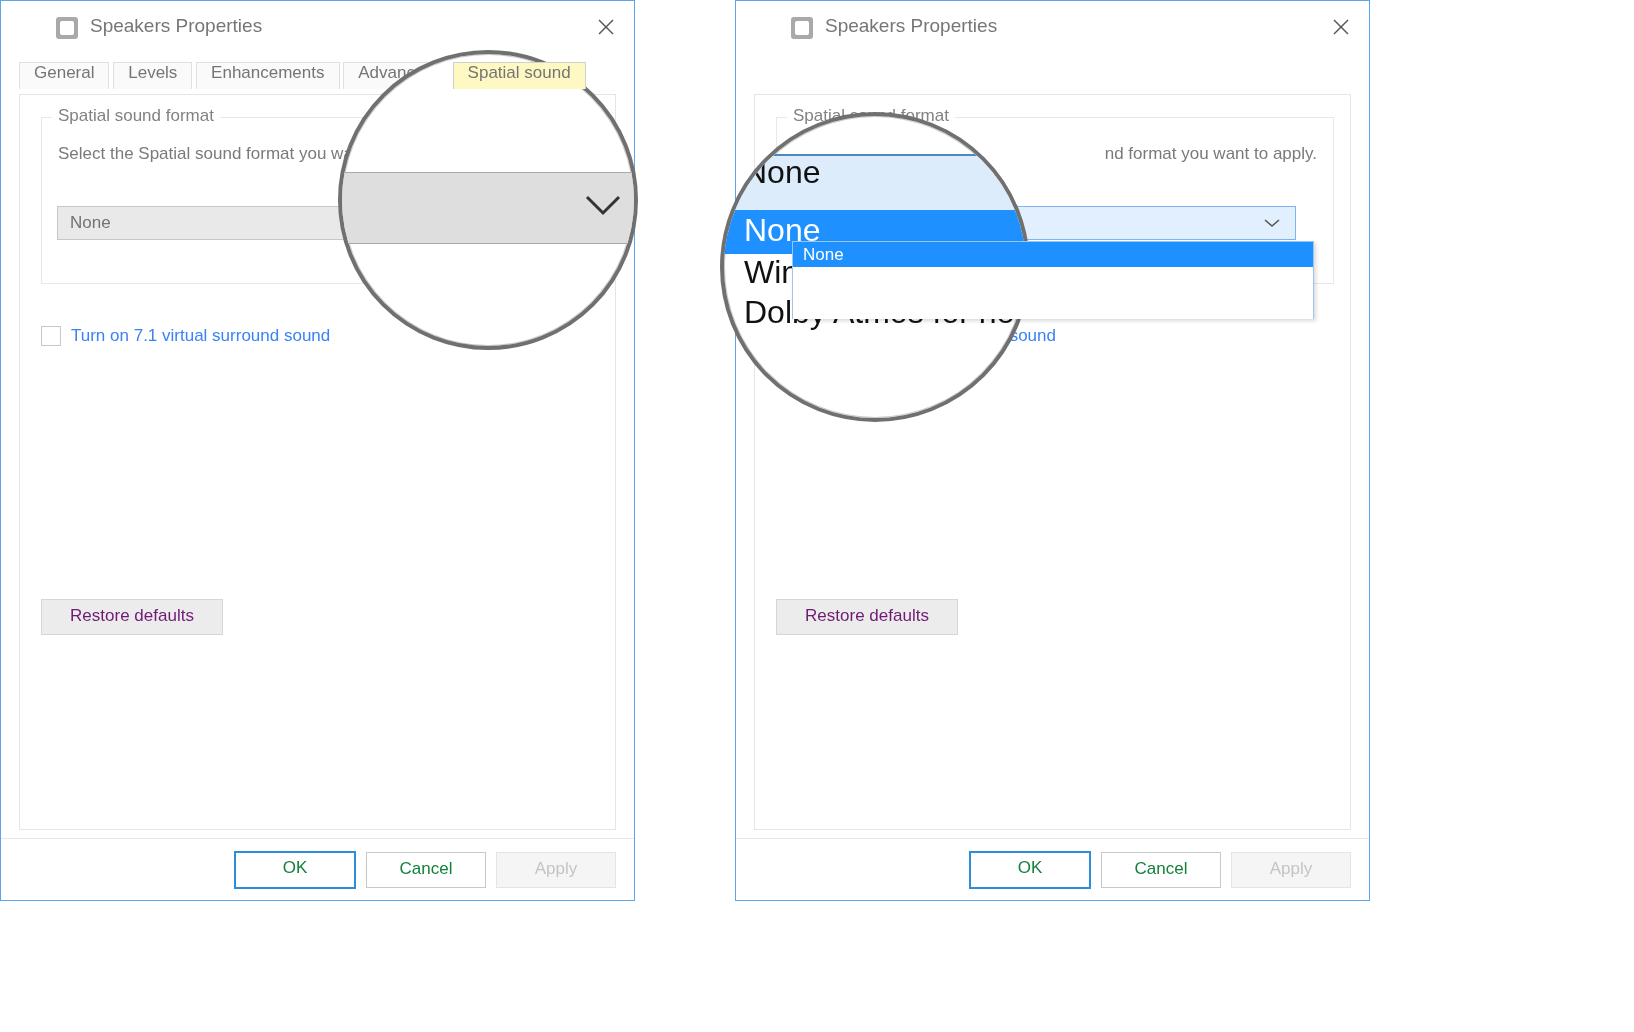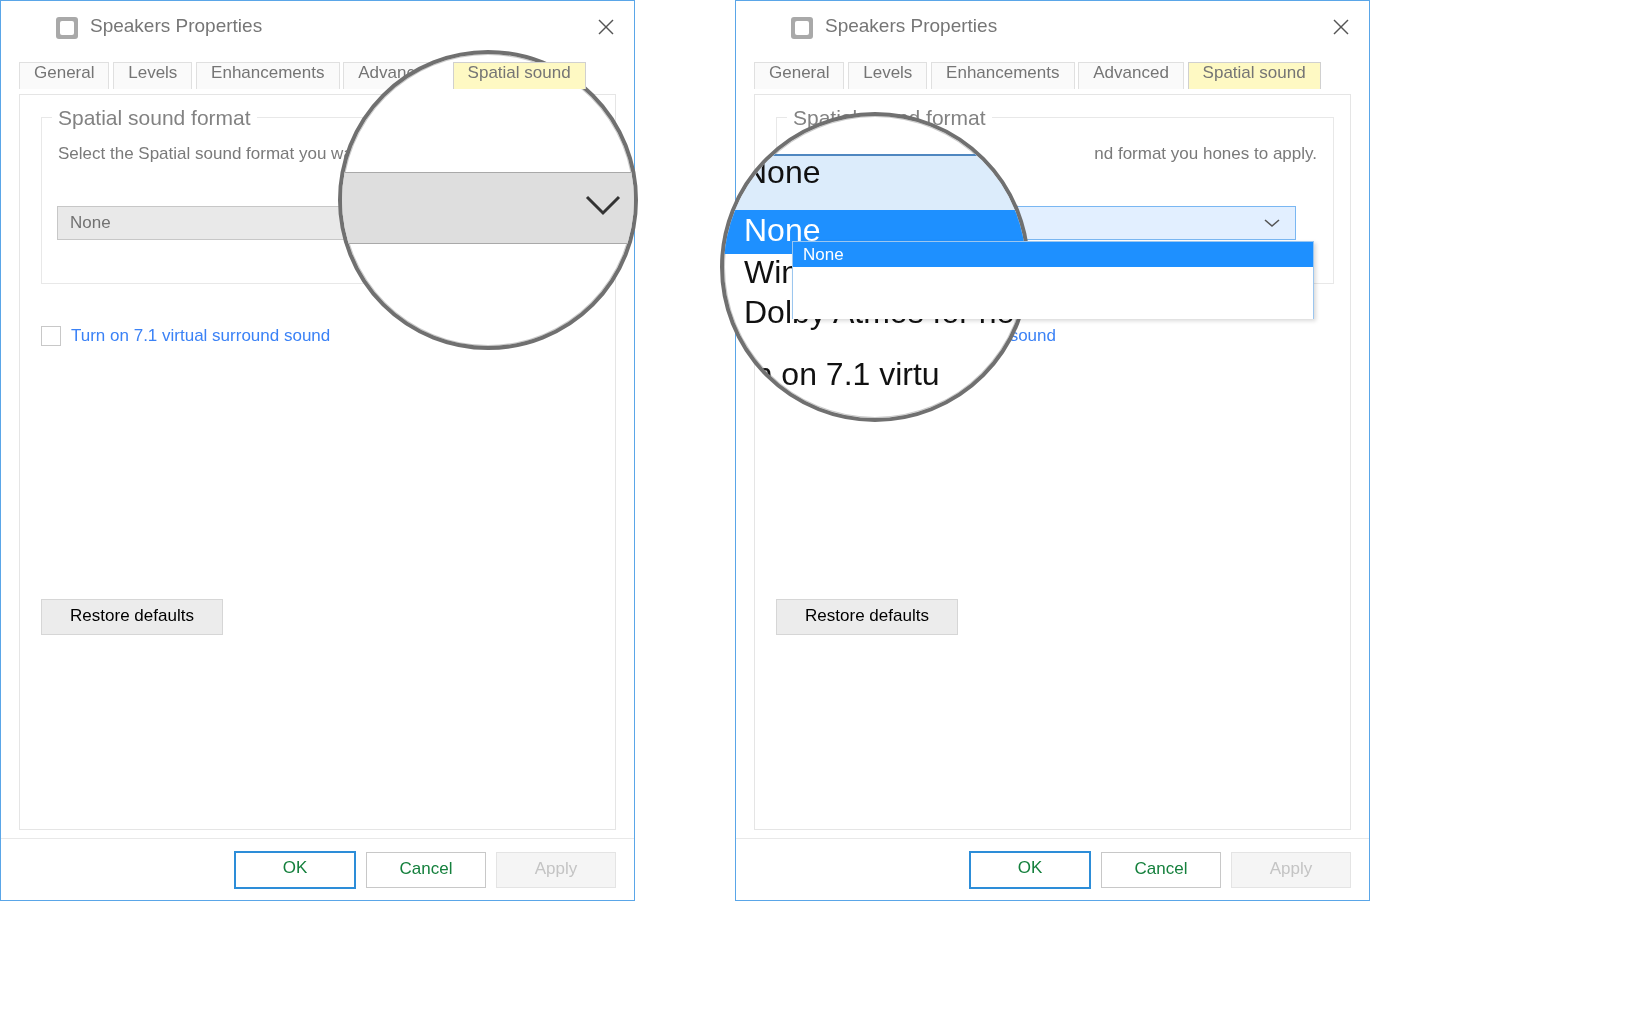--- a/index.html
+++ b/index.html
@@ -109,21 +109,21 @@
     width: 556px;
     height: 165px;
     border: 1px solid #e8e8e8;
   }
   .groupbox .legend {
     position: absolute;
     top: -12px;
     left: 10px;
     background: #ffffff;
     padding: 0 6px;
-    font-size: 21px;
+    font-size: 17px;
     color: #828282;
   }
   .groupbox .desc {
     position: absolute;
     left: 16px;
     top: 26px;
     font-size: 17px;
     color: #7a7a7a;
   }
   .combobox {
@@ -195,21 +195,21 @@
   }
 
   .restore-btn{
     position:absolute;
     left:40px;
     top:598px;
     width:180px;
     height:34px;
     background:#ececec;
     border:1px solid #d6d6d6;
-    color:#000000;
+    color:#701a75;
     text-align:center;
     line-height:32px;
     font-size:17px;
   }
 
   .footer{
     position:absolute;
     left:0; right:0; bottom:0;
     height:62px;
     border-top:1px solid #e8e8e8;
@@ -365,32 +365,25 @@
       <div class="app-icon"></div>
       <div class="title">Speakers Properties</div>
       <div class="close">
         <svg viewBox="0 0 18 18">
             <line x1="2" y1="2" x2="16" y2="16"></line>
             <line x1="16" y1="2" x2="2" y2="16"></line>
           </svg>
       </div>
     </div>
 
-    <div class="tabs">
-      <span class="tab">General</span>
-      <span class="tab">Levels</span>
-      <span class="tab">Enhancements</span>
-      <span class="tab">Advanced</span>
-      <span class="tab active">Spatial sound</span>
-    </div>
     <div class="tab-panel-border"></div>
 
     <div class="groupbox">
       <div class="legend">Spatial sound format</div>
-      <div class="desc" style="left:auto; right:16px;">nd format you hones to apply.</div>
+      <div class="desc" style="left:auto; right:16px;">nd format you want to apply.</div>
     </div>
 
     <div class="combobox expanded">
       <span class="value">None</span>
       <span class="chev">
         <svg viewBox="0 0 22 16">
             <polyline points="4,5 11,11 18,5"></polyline>
           </svg>
       </span>
     </div>
@@ -434,16 +427,15 @@
   </div>
 
   <div class="lens right">
     <div class="mag-box-top"></div>
     <div class="mag-none-top">None</div>
     <div class="mag-none-sel">
       <span>None</span>
     </div>
     <div class="mag-opt1">Windows Sonic for</div>
     <div class="mag-opt2">Dolby Atmos for he</div>
-    <div class="mag-tail">rn on 7.1 virtu</div>
   </div>
 
 </div>
 
 </body></html>

